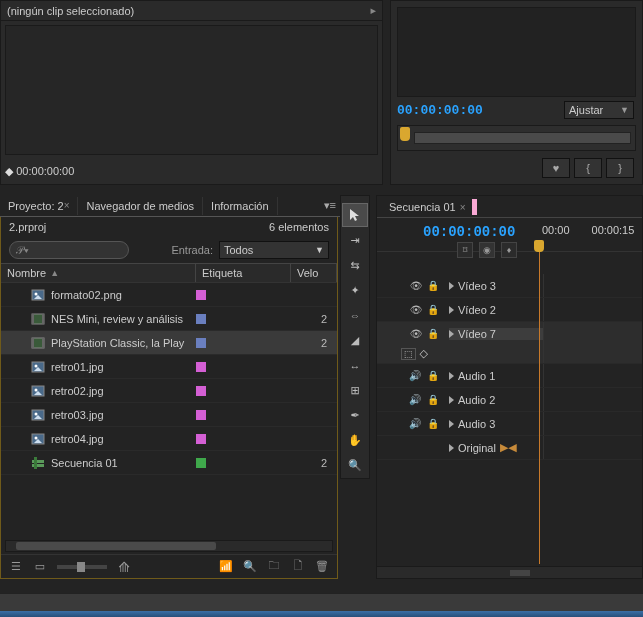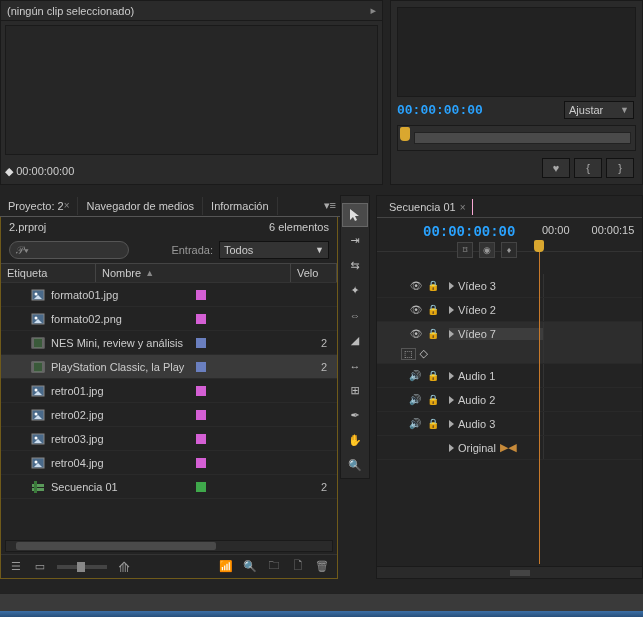--- a/index.html
+++ b/index.html
@@ -62,21 +62,21 @@
 .proj-bottom .sp { flex: 1; }
 
 
 .tools { position: absolute; left: 340px; top: 195px; width: 30px; background: #2a2a2a; border: 1px solid #1a1a1a; padding-top: 6px; }
 .tool { width: 26px; height: 24px; margin: 1px auto; display: flex; align-items: center; justify-content: center; color: #bbb; }
 .tool.active { background: #4a4a4a; border: 1px solid #666; }
 
 
 .timeline { position: absolute; left: 376px; top: 195px; right: 0; height: 384px; background: #232323; border: 1px solid #1a1a1a; }
 .tl-tab { height: 22px; display: flex; align-items: center; padding: 0 6px; border-bottom: 1px solid #444; }
-.tl-tab .ttab { padding: 2px 6px; border-right: 1px solid #f9a8d4; }
+.tl-tab .ttab { padding: 2px 6px; border-right: 5px solid #f9a8d4; }
 .tl-tab .x { margin-left: 4px; color: #888; font-size: 10px; }
 .tl-head { height: 34px; position: relative; border-bottom: 1px solid #333; }
 .tl-tc { position: absolute; left: 46px; top: 6px; color: #2aa3ff; font-family: "Courier New", monospace; font-size: 14px; font-weight: bold; }
 .tl-ruler-labels { position: absolute; left: 165px; top: 6px; color: #aaa; font-size: 10px; display: flex; gap: 22px; align-items: flex-end; }
 .tl-snap-row { position: absolute; left: 80px; top: 46px; display: flex; gap: 6px; align-items: center; }
 .snap-icon { width: 16px; height: 16px; border: 1px solid #444; background: #2b2b2b; display: flex; align-items: center; justify-content: center; font-size: 9px; color: #999; }
 .tl-body { position: absolute; left: 0; top: 62px; right: 0; bottom: 14px; }
 .tl-track { height: 24px; display: flex; align-items: center; border-bottom: 1px solid #292929; }
 .tl-track.v1 { height: 42px; background: #2d2d2d; }
 .tl-track .gutter { width: 24px; }
@@ -149,44 +149,28 @@
   </div>
   <div class="proj-filter">
     <div class="filter-input">𝒫▾</div>
     <span class="filter-label">Entrada:</span>
     <div class="filter-select">
       <span>Todos</span>
         <span class="chev" style="font-size:9px">▼</span>
     </div>
   </div>
   <div class="proj-cols">
-    <div class="col col-label">Etiqueta</div>
     <div class="col col-name">
         <span>Nombre</span> 
         <span class="col-sort">▲</span>
       </div>
+    <div class="col col-label">Etiqueta</div>
     <div class="col col-velo">Velo</div>
   </div>
   <div class="proj-rows" id="proj-rows">
-      <div class="row">
-        <div class="c-name">
-          <span class="file-icon">
-            <svg width="14" height="14">
-              <rect x="1" y="2" width="12" height="10" fill="#4a6a8a" stroke="#888"></rect>
-              <circle cx="5" cy="6" r="1.5" fill="#fff"></circle>
-              <path d="M3 11 L7 7 L11 11 Z" fill="#cde"></path>
-            </svg>
-          </span>
-          <span>formato01.jpg</span>
-        </div>
-        <div class="c-label">
-          <span class="swatch" style="background:#d45fd4"></span>
-        </div>
-        <div class="c-velo"></div>
-      </div>
       <div class="row">
         <div class="c-name">
           <span class="file-icon">
             <svg width="14" height="14">
               <rect x="1" y="2" width="12" height="10" fill="#4a6a8a" stroke="#888"></rect>
               <circle cx="5" cy="6" r="1.5" fill="#fff"></circle>
               <path d="M3 11 L7 7 L11 11 Z" fill="#cde"></path>
             </svg>
           </span>
           <span>formato02.png</span>

